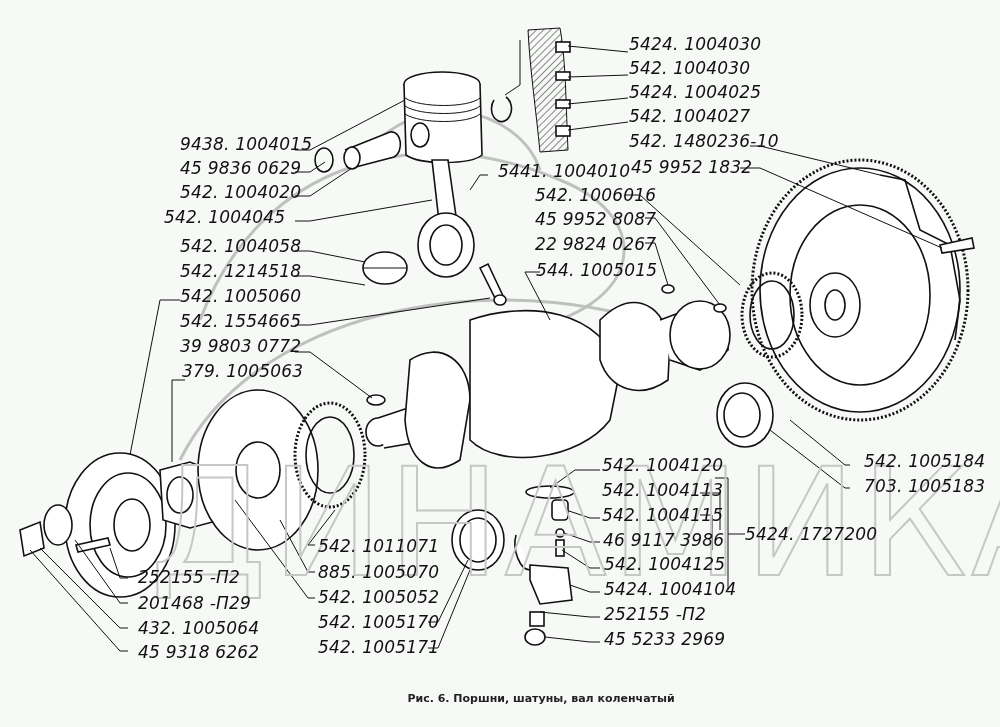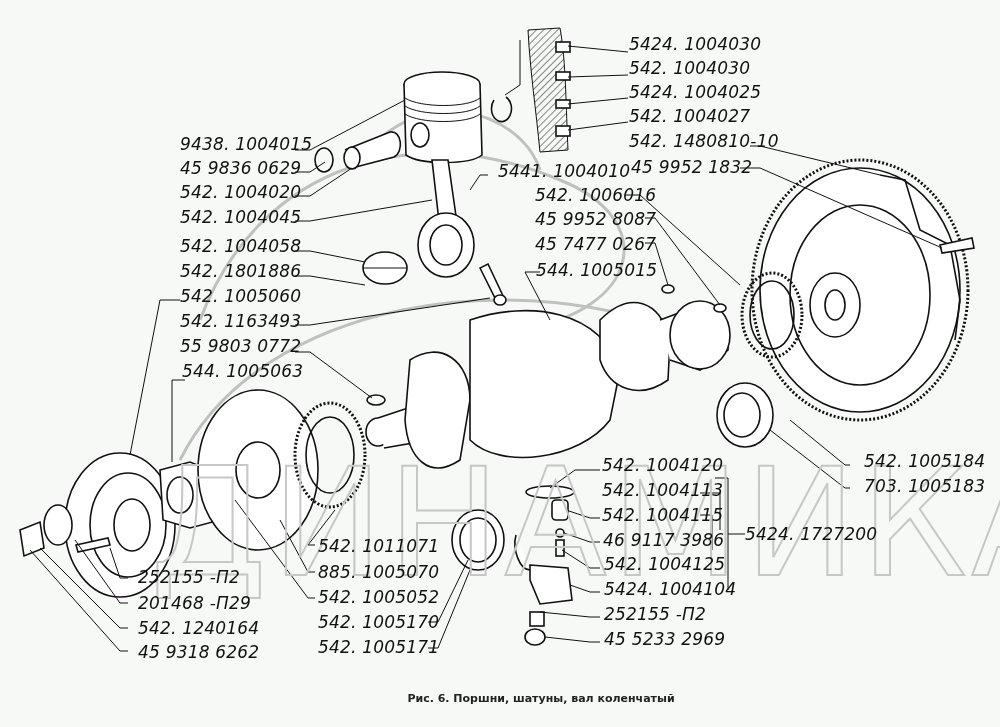--- a/index.html
+++ b/index.html
@@ -216,38 +216,38 @@
     <path d="M128,651 L120,651 L30,550"></path>
   </g>
 </svg>
 
 <div class="wm">ДИНАМИКА 76</div>
 
 <div class="lbl" style="left:629px;top:35px">5424. 1004030</div>
 <div class="lbl" style="left:629px;top:59px">542. 1004030</div>
 <div class="lbl" style="left:629px;top:83px">5424. 1004025</div>
 <div class="lbl" style="left:629px;top:107px">542. 1004027</div>
-<div class="lbl" style="left:629px;top:132px">542. 1480810-10</div>
+<div class="lbl" style="left:629px;top:132px">542. 1480236-10</div>
 
 <div class="lbl" style="left:180px;top:135px">9438. 1004015</div>
 <div class="lbl" style="left:180px;top:159px">45 9836 0629</div>
 <div class="lbl" style="left:180px;top:183px">542. 1004020</div>
-<div class="lbl" style="left:180px;top:208px">542. 1004045</div>
+<div class="lbl" style="left:164px;top:208px">542. 1004045</div>
 <div class="lbl" style="left:180px;top:237px">542. 1004058</div>
-<div class="lbl" style="left:180px;top:262px">542. 1801886</div>
+<div class="lbl" style="left:180px;top:262px">542. 1214518</div>
 <div class="lbl" style="left:180px;top:287px">542. 1005060</div>
-<div class="lbl" style="left:180px;top:312px">542. 1163493</div>
-<div class="lbl" style="left:180px;top:337px">55 9803 0772</div>
-<div class="lbl" style="left:182px;top:362px">544. 1005063</div>
+<div class="lbl" style="left:180px;top:312px">542. 1554665</div>
+<div class="lbl" style="left:180px;top:337px">39 9803 0772</div>
+<div class="lbl" style="left:182px;top:362px">379. 1005063</div>
 
 <div class="lbl" style="left:498px;top:162px">5441. 1004010</div>
 <div class="lbl" style="left:631px;top:158px">45 9952 1832</div>
 <div class="lbl" style="left:535px;top:186px">542. 1006016</div>
 <div class="lbl" style="left:535px;top:210px">45 9952 8087</div>
-<div class="lbl" style="left:535px;top:235px">45 7477 0267</div>
+<div class="lbl" style="left:535px;top:235px">22 9824 0267</div>
 <div class="lbl" style="left:536px;top:261px">544. 1005015</div>
 
 <div class="lbl" style="left:864px;top:452px">542. 1005184</div>
 <div class="lbl" style="left:864px;top:477px">703. 1005183</div>
 
 <div class="lbl" style="left:602px;top:456px">542. 1004120</div>
 <div class="lbl" style="left:602px;top:481px">542. 1004113</div>
 <div class="lbl" style="left:602px;top:506px">542. 1004115</div>
 <div class="lbl" style="left:603px;top:531px">46 9117 3986</div>
 <div class="lbl" style="left:604px;top:555px">542. 1004125</div>
@@ -257,16 +257,16 @@
 <div class="lbl" style="left:745px;top:525px">5424. 1727200</div>
 
 <div class="lbl" style="left:318px;top:537px">542. 1011071</div>
 <div class="lbl" style="left:318px;top:563px">885. 1005070</div>
 <div class="lbl" style="left:318px;top:588px">542. 1005052</div>
 <div class="lbl" style="left:318px;top:613px">542. 1005170</div>
 <div class="lbl" style="left:318px;top:638px">542. 1005171</div>
 
 <div class="lbl" style="left:138px;top:568px">252155 -П2</div>
 <div class="lbl" style="left:138px;top:594px">201468 -П29</div>
-<div class="lbl" style="left:138px;top:619px">542. 1240164</div>
+<div class="lbl" style="left:138px;top:619px">432. 1005064</div>
 <div class="lbl" style="left:138px;top:643px">45 9318 6262</div>
 
 <div class="caption">Рис. 6. Поршни, шатуны, вал коленчатый</div>
 
 </body></html>

